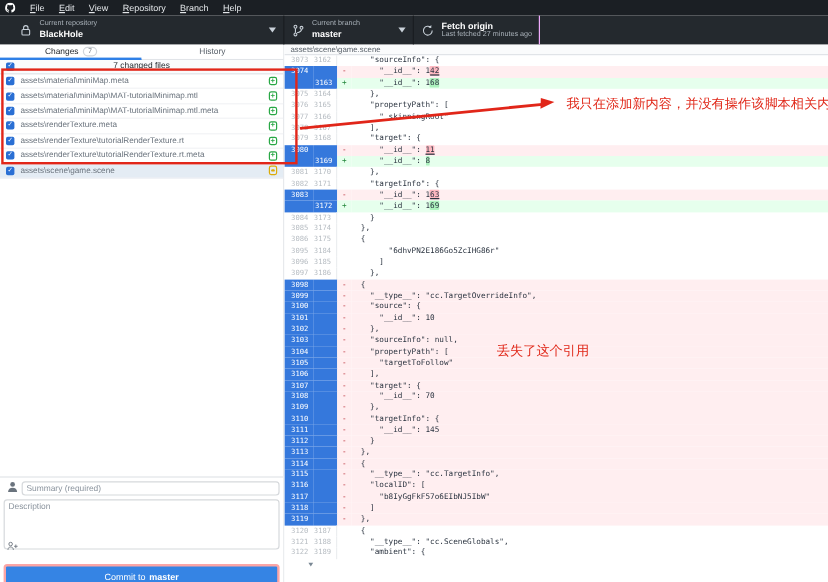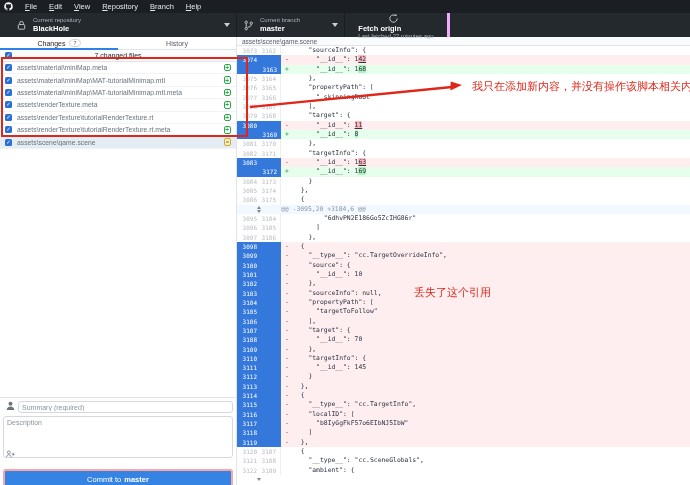--- a/index.html
+++ b/index.html
@@ -15,21 +15,21 @@
   .menu-item { color:#e3e6e9; font-size:7.5px; padding:0 6px; line-height:13px; }
   .menu-item u { text-decoration:underline; }
 
   
   .toolbar { position:absolute; left:0; top:13px; width:690px; height:24px;
              background:#24292e; display:flex; z-index:5; }
   .tb-sec { display:flex; align-items:center; border-right:1px solid #191d21;
             padding:0 6px; position:relative; }
   .tb-sec.repo { width:237px;padding-left:16px; }
   .tb-sec.branch { width:108px; }
-  .tb-sec.fetch { width:105px; border-right:3px solid #f0abfc;flex-direction:column; }
+  .tb-sec.fetch { width:105px; border-right:1px solid #f0abfc; }
   .tb-icon { width:11px; height:11px; margin-right:6px; flex:none; }
   .tb-text { display:flex; flex-direction:column; line-height:1.25; min-width:0; }
   .tb-label { font-size:6px; color:#aab2ba; }
   .tb-value { font-size:7.5px; color:#fff; font-weight:bold; white-space:nowrap; }
   .tb-sub { font-size:6px; color:#aab2ba; white-space:nowrap; }
   .chev { margin-left:auto; width:0; height:0; border-left:3px solid transparent;
           border-right:3px solid transparent; border-top:4px solid #c9d1d9; }
 
   
   .sidebar { position:absolute; left:0; top:37px; width:237px; height:448px;
@@ -355,27 +355,20 @@
           <div class="gut g2">3174</div>
           <div class="marker"></div>
           <div class="code">  },</div>
         </div>
         <div class="drow ctx">
           <div class="gut">3086</div>
           <div class="gut g2">3175</div>
           <div class="marker"></div>
           <div class="code">  {</div>
         </div>
-        <div class="drow hunk">
-          <div class="gutwide">
-            <span class="tri-up"></span>
-            <span class="tri-down"></span>
-          </div>
-          <div class="code">@@ -3095,20 +3184,6 @@</div>
-        </div>
         <div class="drow ctx">
           <div class="gut">3095</div>
           <div class="gut g2">3184</div>
           <div class="marker"></div>
           <div class="code">        "6dhvPN2E186Go5ZcIHG86r"</div>
         </div>
         <div class="drow ctx">
           <div class="gut">3096</div>
           <div class="gut g2">3185</div>
           <div class="marker"></div>

